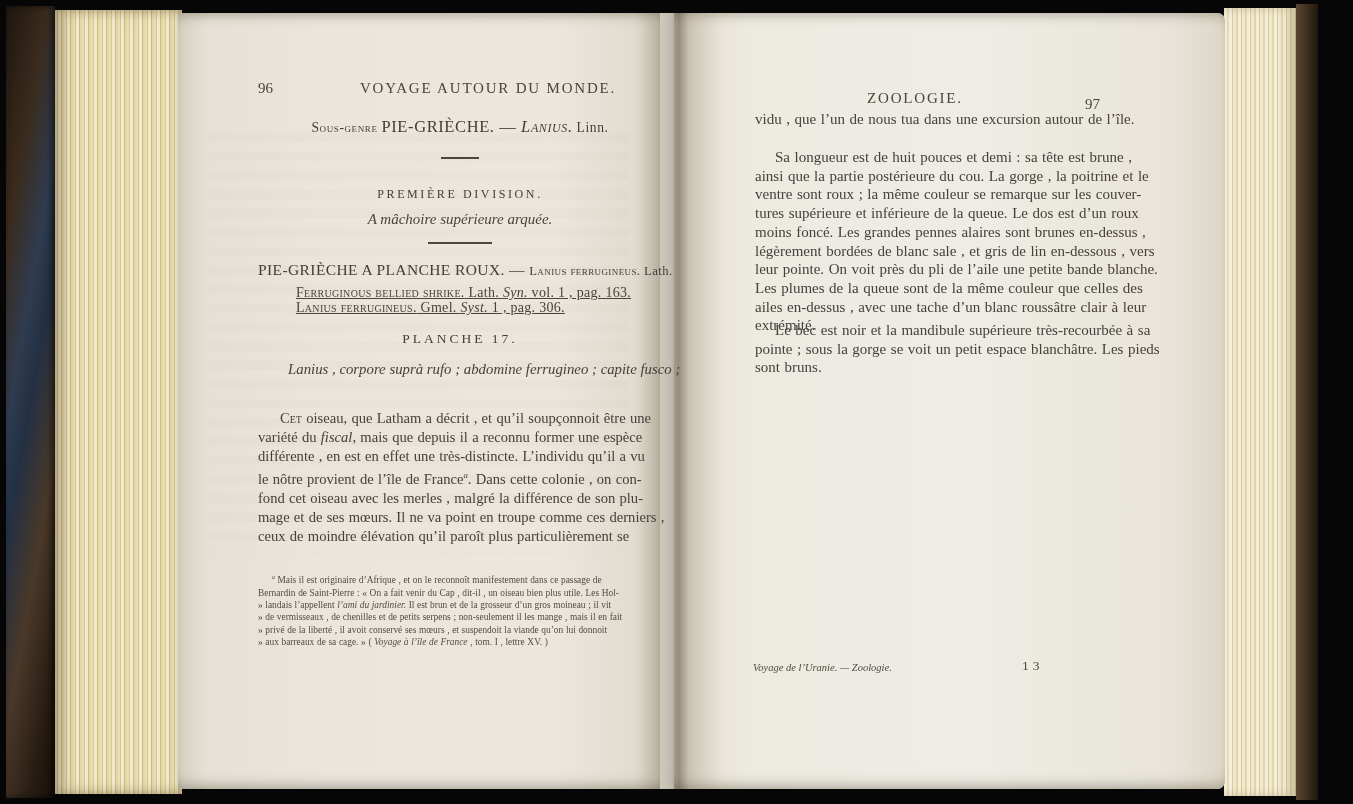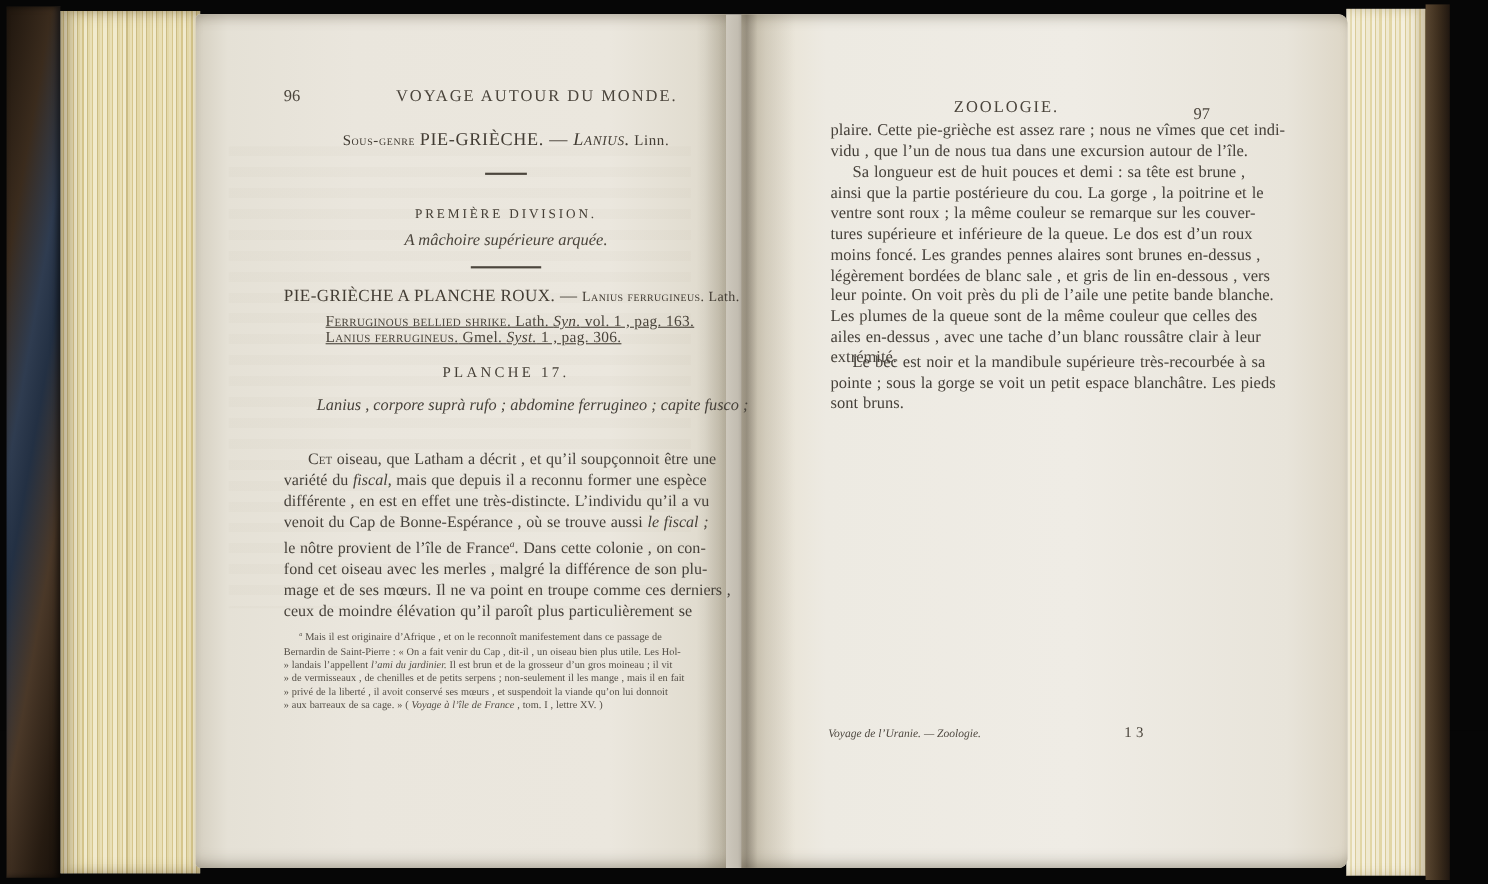--- a/index.html
+++ b/index.html
@@ -114,21 +114,20 @@
     <div class="abs center plate-h" style="left:0;width:404px;top:331px;">PLANCHE 17.</div>
 
     <div class="abs diagnosis" style="left:0;width:424px;top:360px;">
         <div class="tline">Lanius , corpore suprà rufo ; abdomine ferrugineo ; capite fusco ; rostro</div>
       </div>
 
     <div class="abs bodytxt" style="left:0;width:424px;top:409px;">
         <div class="tline"><span class="sc">Cet</span><span> oiseau, que Latham a décrit , et qu’il soupçonnoit être une</span></div>
         <div class="tline"><span>variété du </span><span class="it">fiscal</span><span>, mais que depuis il a reconnu former une espèce</span></div>
         <div class="tline">différente , en est en effet une très-distincte.  L’individu qu’il a vu</div>
-        <div class="tline"><span>venoit du Cap de Bonne-Espérance , où se trouve aussi </span><span class="it">le fiscal ;</span></div>
         <div class="tline"><span>le nôtre provient de l’île de France</span><span class="sup">a</span><span>. Dans cette colonie , on con-</span></div>
         <div class="tline">fond cet oiseau avec les merles , malgré la différence de son plu-</div>
         <div class="tline">mage et de ses mœurs. Il ne va point en troupe comme ces derniers ,</div>
         <div class="tline">ceux de moindre élévation qu’il paroît plus particulièrement se</div>
       </div>
 
     <div class="abs foot" style="left:0;width:430px;top:571px;">
         <div class="tline"><span class="sup">a</span><span> Mais il est originaire d’Afrique , et on le reconnoît manifestement dans ce passage de</span></div>
         <div class="tline">Bernardin de Saint-Pierre : « On a fait venir du Cap , dit-il , un oiseau bien plus utile. Les Hol-</div>
         <div class="tline"><span>» landais l’appellent </span><span class="it">l’ami du jardinier.</span><span> Il est brun et de la grosseur d’un gros moineau ; il vit</span></div>
@@ -137,21 +136,20 @@
         <div class="tline"><span>» aux barreaux de sa cage. » ( </span><span class="it">Voyage à l’île de France</span><span> , tom. I , lettre XV. )</span></div>
       </div>
   </div>
 
   <div class="col col-right">
 
     <div class="abs center runhead" style="left:40px;width:240px;top:90px;">ZOOLOGIE.</div>
     <div class="abs pagenum" style="left:330px;top:96px;">97</div>
 
     <div class="abs rbody" style="left:0;width:446px;top:110px;">
-        <div class="tline">plaire. Cette pie-grièche est assez rare ; nous ne vîmes que cet indi-</div>
         <div class="tline">vidu , que l’un de nous tua dans une excursion autour de l’île.</div>
       </div>
 
     <div class="abs rbody ind" style="left:0;width:446px;top:148px;">
         <div class="tline">Sa longueur est de huit pouces et demi : sa tête est brune ,</div>
         <div class="tline">ainsi que la partie postérieure du cou. La gorge , la poitrine et le</div>
         <div class="tline">ventre sont roux ; la même couleur se remarque sur les couver-</div>
         <div class="tline">tures supérieure et inférieure de la queue. Le dos est d’un roux</div>
         <div class="tline">moins foncé. Les grandes pennes alaires sont brunes en-dessus ,</div>
         <div class="tline">légèrement bordées de blanc sale , et gris de lin en-dessous , vers</div>

